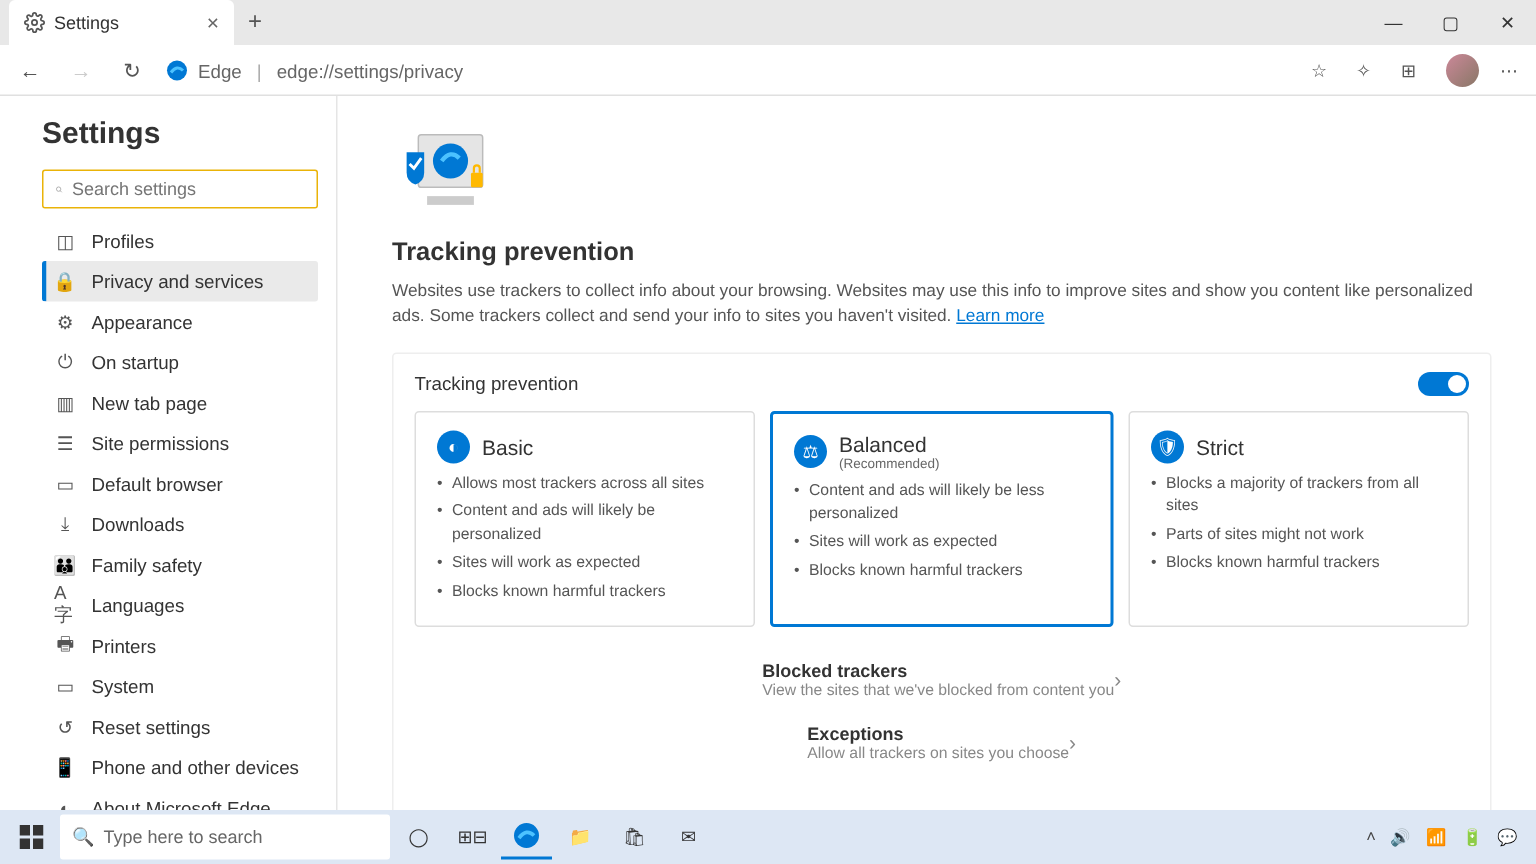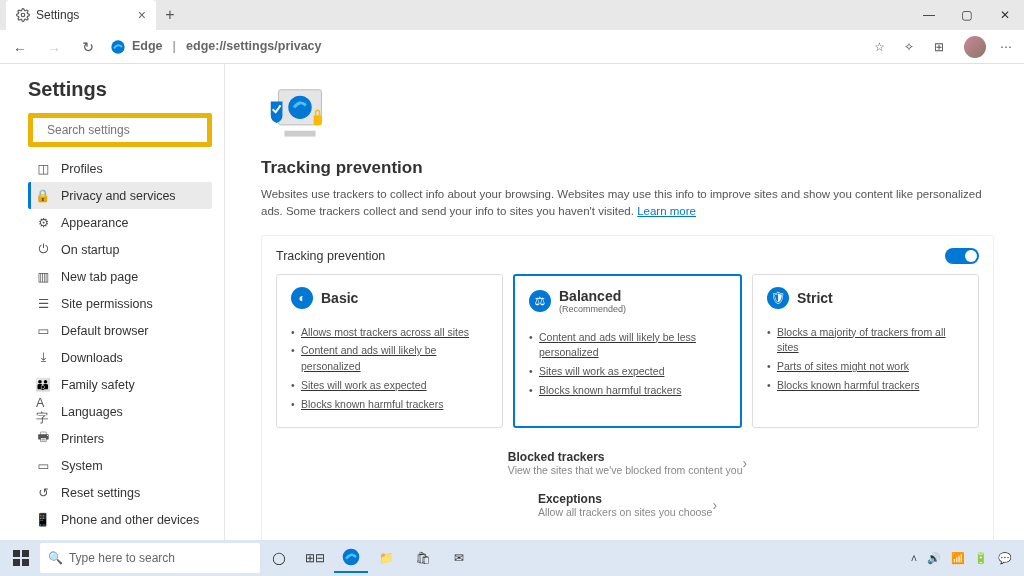--- a/index.html
+++ b/index.html
@@ -10,32 +10,32 @@
 .tab { height: 30px; background: #fff; display: flex; align-items: center; padding: 0 10px; gap: 6px; min-width: 150px; border-top-left-radius: 4px; border-top-right-radius: 4px; margin-left: 6px; }
 .tab .gear { width: 14px; height: 14px; }
 .tab .close { margin-left: auto; font-size: 14px; color: #666; cursor: pointer; }
 .newtab { width: 28px; text-align: center; font-size: 16px; color: #555; }
 .win-controls { margin-left: auto; display: flex; }
 .win-controls div { width: 38px; text-align: center; font-size: 12px; }
 
 
 .toolbar { height: 34px; display: flex; align-items: center; padding: 0 8px; gap: 10px; border-bottom: 1px solid #e0e0e0; }
 .nav-icon { width: 24px; text-align: center; color: #555; font-size: 14px; }
-.addr { display: flex; align-items: flex-start; gap: 6px; font-size: 12.5px; color: #666; font-weight: bold; }
+.addr { display: flex; align-items: flex-end; gap: 6px; font-size: 12.5px; color: #666; }
 .addr .edge-logo { width: 16px; height: 16px; }
 .addr .sep { color: #aaa; margin: 0 4px; }
 .tool-right { margin-left: auto; display: flex; align-items: center; gap: 14px; }
 .tool-right .ic { width: 16px; color: #555; }
 .avatar { width: 22px; height: 22px; border-radius: 50%; background: linear-gradient(135deg,#c89,#876); }
 
 
 .main { display: flex; height: 476px; }
 .sidebar { width: 225px; border-right: 1px solid #e5e5e5; padding: 14px 12px 12px 28px; overflow-y: auto; }
 .sidebar h1 { font-size: 20px; font-weight: 600; margin-bottom: 12px; }
-.search { display: flex; align-items: center; border: 5px solid #eab308; border-radius: 2px; padding: 5px 8px; gap: 6px; margin-bottom: 8px; }
+.search { display: flex; align-items: center; border: 1px solid #eab308; border-radius: 2px; padding: 5px 8px; gap: 6px; margin-bottom: 8px; }
 .search input { border: none; outline: none; font-size: 12px; flex: 1; }
 .side-item { display: flex; align-items: center; gap: 10px; padding: 6px 8px; cursor: pointer; font-size: 12.5px; color: #333; border-radius: 2px; }
 .side-item.active { background: #eaeaea; border-left: 3px solid #0078d4; padding-left: 5px; }
 .side-ic { width: 15px; height: 15px; display:inline-flex; align-items:center; justify-content:center; color:#555; }
 
 
 .content { flex: 1; overflow-y: auto; padding: 18px 30px 18px 36px; }
 .hero { display: flex; gap: 18px; margin-bottom: 20px; align-items:flex-start; }
 .hero-img { width: 78px; height: 56px; position: relative; }
 .hero h2 { font-size: 15px; font-weight: 600; margin-bottom: 4px; }
@@ -47,23 +47,23 @@
 
 .toggle-row { display: flex; align-items: center; justify-content: space-between; margin-bottom: 10px; font-size: 12.5px; }
 .toggle { width: 34px; height: 16px; background: #0078d4; border-radius: 10px; position: relative; }
 .toggle::after { content:''; position:absolute; right:2px; top:2px; width:12px; height:12px; background:#fff; border-radius:50%; }
 
 .cards { display: flex; gap: 10px; margin-bottom: 14px; }
 .card { flex: 1; border: 1px solid #ddd; border-radius: 3px; padding: 12px 14px; }
 .card.selected { border: 2.5px solid #0078d4; }
 .card-head { display:flex; align-items:center; gap:8px; margin-bottom:6px; }
 .card-ic { width: 22px; height: 22px; border-radius:50%; background:#0078d4; display:flex; align-items:center; justify-content:center; color:#fff; font-size:12px; }
-.card h3 { font-size: 14px; font-weight: 700; }
+.card h3 { font-size: 14px; font-weight: 400; }
 .card .rec { font-size: 9px; color: #666; }
-.card ul { list-style: none; padding:0; margin-top:16px;text-decoration:underline; }
+.card ul { list-style: none; padding:0; margin-top:6px; }
 .card li { font-size: 10.5px; color: #555; line-height: 1.5; padding-left: 10px; position:relative; margin-bottom:3px; }
 .card li::before { content:'•'; position:absolute; left:0; }
 
 .row { display:flex; justify-content:center; align-items:center; padding: 8px 2px; cursor:pointer; }
 .row .rl { font-size:12px; font-weight:600; }
 .row .rs { font-size:10.5px; color:#888; }
 .chev { color:#888; font-size:14px; }
 
 
 .taskbar { height: 36px; background: #dde7f4; display:flex; align-items:center; padding: 0 4px; gap: 2px; position:absolute; bottom:0; width:1024px; }

